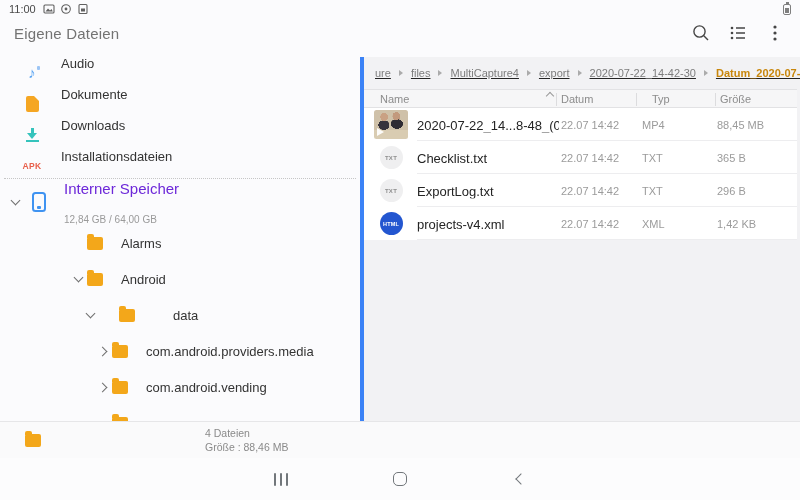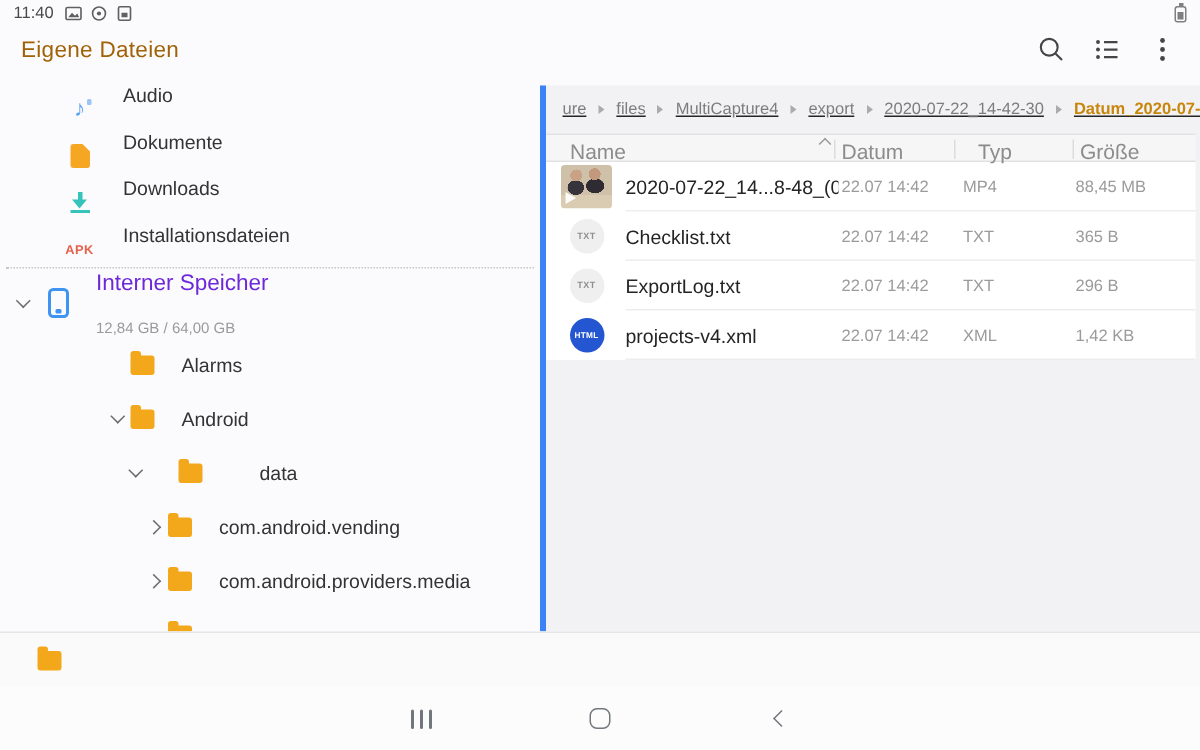--- a/index.html
+++ b/index.html
@@ -11,26 +11,26 @@
   }
   
   .statusbar{position:absolute;top:0;left:0;right:0;height:18px;display:flex;align-items:center;padding:0 9px;}
   .statusbar .time{font-size:11px;color:#4a4a4a;margin-right:7px;}
   .noti{display:flex;gap:5px;align-items:center;}
   .battery{width:8px;height:11px;border:1px solid #7f7f7f;border-radius:2px;position:relative;margin-left:auto;}
   .battery::before{content:'';position:absolute;top:-3px;left:1.5px;width:3px;height:2px;background:#7f7f7f;}
   .battery::after{content:'';position:absolute;left:1px;right:1px;bottom:1px;height:5px;background:#7f7f7f;}
   
   .titlebar{position:absolute;top:18px;left:0;right:0;height:30px;display:flex;align-items:center;padding:0 14px;}
-  .titlebar h1{font-size:15px;font-weight:400;color:#a16207;letter-spacing:.2px;}
+  .titlebar h1{font-size:15px;font-weight:400;color:#737373;letter-spacing:.2px;}
   .actions{margin-left:auto;display:flex;gap:15px;align-items:center;}
   .abtn{width:22px;height:22px;display:flex;align-items:center;justify-content:center;cursor:pointer;}
   
   .sidebar{position:absolute;top:48px;left:0;width:360px;bottom:79px;overflow:hidden;}
-  .srow{height:31px;display:flex;align-items:center;padding-left:44px;cursor:pointer;}
+  .srow{height:31px;display:flex;align-items:center;padding-left:23px;cursor:pointer;}
   .srow .ic{width:18px;display:flex;justify-content:center;align-items:center;margin-top:18px;}
   .srow .lbl{margin-left:20px;font-size:13px;color:#333;}
   .apk{font-size:8.5px;font-weight:700;color:#e8604c;letter-spacing:.3px;}
   .note{color:#57a3f2;font-size:15px;line-height:1;position:relative;}
   .note::before{content:"\266A";}
   .note::after{content:'';position:absolute;right:-4px;top:1px;width:2.5px;height:4px;background:#9cc5f5;border-radius:1px;}
   .doc{width:13px;height:16px;background:#f5a623;border-radius:2px;position:relative;}
   .doc::after{content:'';position:absolute;top:0;right:0;border-style:solid;border-width:0 5px 5px 0;border-color:#fbfbfd #fbfbfd transparent transparent;}
   .dl{width:13px;height:14px;border-bottom:2.5px solid #35c3bc;position:relative;}
   .dl::before{content:'';position:absolute;left:5px;top:0;width:3px;height:6px;background:#35c3bc;}
@@ -51,21 +51,21 @@
   .trow.lvl1{padding-left:25px;} .trow.lvl2{padding-left:37px;gap:20px;} .trow.lvl3{padding-left:50px;}
   .folder{width:16px;height:13px;background:#f3a71a;border-radius:2px;position:relative;flex:none;}
   .folder::before{content:'';position:absolute;top:-3px;left:0;width:7px;height:4px;background:#f3a71a;border-radius:2px 2px 0 0;}
   .trow .lbl{margin-left:18px;font-size:13px;color:#333;}
   
   .panel{position:absolute;left:360px;top:57px;right:0;bottom:79px;background:#f2f2f4;border-left:4px solid #3b82f6;text-decoration:underline;}
   .breadcrumb{height:32px;display:flex;align-items:center;padding-left:11px;font-size:11px;color:#7d7d7d;gap:8px;white-space:nowrap;overflow:hidden;}
   .bsep{width:0;height:0;border-left:4px solid #ababab;border-top:3.5px solid transparent;border-bottom:3.5px solid transparent;flex:none;}
   .crumb{cursor:pointer;}
   .crumb.active{color:#c8860b;font-weight:700;}
-  .thead{position:relative;height:19px;width:433px;background:#f6f6f7;border-top:1px solid #e2e2e4;border-bottom:1px solid #e2e2e4;font-size:14px;color:#8c8c8c;}
+  .thead{position:relative;height:19px;width:433px;background:#f6f6f7;border-top:1px solid #e2e2e4;border-bottom:1px solid #e2e2e4;font-size:11px;color:#8c8c8c;}
   .thead span{position:absolute;top:3px;}
   .th-name{left:16px;} .th-date{left:197px;} .th-type{left:278px;margin-left:10px;} .th-size{left:356px;}
   .sortup{position:absolute;left:183px;top:7px;width:6px;height:6px;border-left:1.4px solid #9a9a9a;border-top:1.4px solid #9a9a9a;transform:rotate(45deg);}
   .vdiv{position:absolute;top:3px;width:1px;height:13px;background:#dcdcde;}
   .vd1{left:192px;} .vd2{left:272px;} .vd3{left:351px;}
   .rows{width:433px;background:#fff;}
   .frow{position:relative;height:33px;cursor:pointer;}
   .frow::after{content:'';position:absolute;left:53px;right:0;bottom:0;height:1px;background:#ededef;}
   .icell{position:absolute;left:8px;top:0;width:38px;height:33px;display:flex;align-items:center;justify-content:center;}
   .c{position:absolute;top:50%;transform:translateY(-50%);white-space:nowrap;}
@@ -94,21 +94,21 @@
   .recents i{display:block;width:2px;height:13px;background:#72777b;border-radius:1px;}
   .homeic{width:14px;height:14px;border:1.6px solid #72777b;border-radius:5px;}
   .backic{width:8px;height:8px;border-left:1.7px solid #72777b;border-bottom:1.7px solid #72777b;transform:rotate(45deg);margin-left:4px;}
 </style>
 </head>
 <body>
 
 <div class="screen">
 
   <div class="statusbar">
-    <span class="time">11:40</span>
+    <span class="time">11:00</span>
     <span class="noti">
       <svg width="12" height="12" viewBox="0 0 12 12">
           <rect x="1" y="2" width="10" height="8" rx="1" fill="none" stroke="#606060" stroke-width="1.1"></rect>
           <path d="M2.5 8.5 L5 5.5 L7 7.5 L8.5 6 L9.8 8.5 Z" fill="#606060"></path>
         </svg>
       <svg width="12" height="12" viewBox="0 0 12 12">
           <circle cx="6" cy="6" r="4.3" fill="none" stroke="#606060" stroke-width="1.1"></circle>
           <circle cx="6" cy="6" r="1.4" fill="#606060"></circle>
         </svg>
       <svg width="12" height="12" viewBox="0 0 12 12">
@@ -206,28 +206,28 @@
           <span class="chev down"></span>
         </span>
       <span class="folder"></span>
       <span class="lbl">data</span>
     </div>
     <div class="trow lvl3">
       <span class="chevslot">
           <span class="chev right"></span>
         </span>
       <span class="folder"></span>
+      <span class="lbl">com.android.providers.media</span>
+    </div>
+    <div class="trow lvl3">
+      <span class="chevslot">
+          <span class="chev right"></span>
+        </span>
+      <span class="folder"></span>
       <span class="lbl">com.android.vending</span>
-    </div>
-    <div class="trow lvl3">
-      <span class="chevslot">
-          <span class="chev right"></span>
-        </span>
-      <span class="folder"></span>
-      <span class="lbl">com.android.providers.media</span>
     </div>
     <div class="trow lvl3">
       <span class="chevslot"></span>
       <span class="folder"></span>
     </div>
   </aside>
 
   <section class="panel">
     <div class="breadcrumb">
       <span class="crumb">ure</span>
@@ -291,20 +291,24 @@
         <span class="c c-name">projects-v4.xml</span>
         <span class="c c-date">22.07 14:42</span>
         <span class="c c-type">XML</span>
         <span class="c c-size">1,42 KB</span>
       </div>
     </div>
   </section>
 
   <div class="bottombar">
     <span class="folder"></span>
+    <span class="binfo">
+      <div>4 Dateien</div>
+      <div>Größe : 88,46 MB</div>
+    </span>
   </div>
 
   <nav class="navbar">
     <span class="nbtn">
       <span class="recents">
           <i></i>
           <i></i>
           <i></i>
         </span>
     </span>

